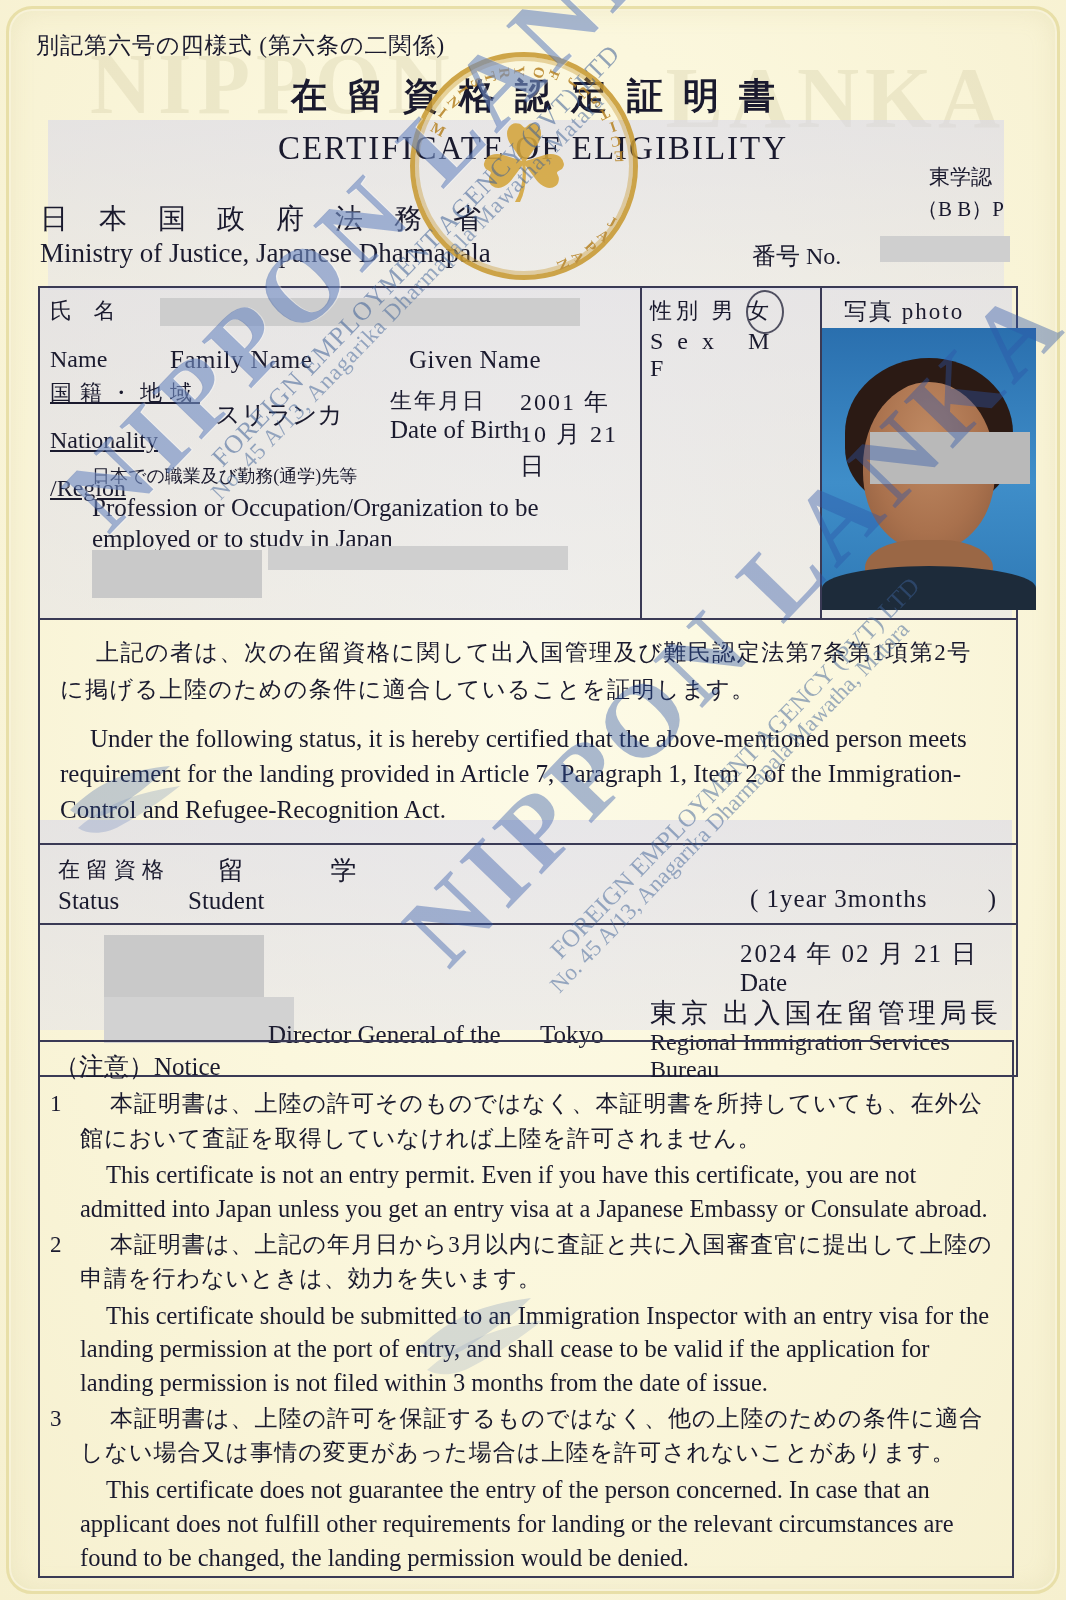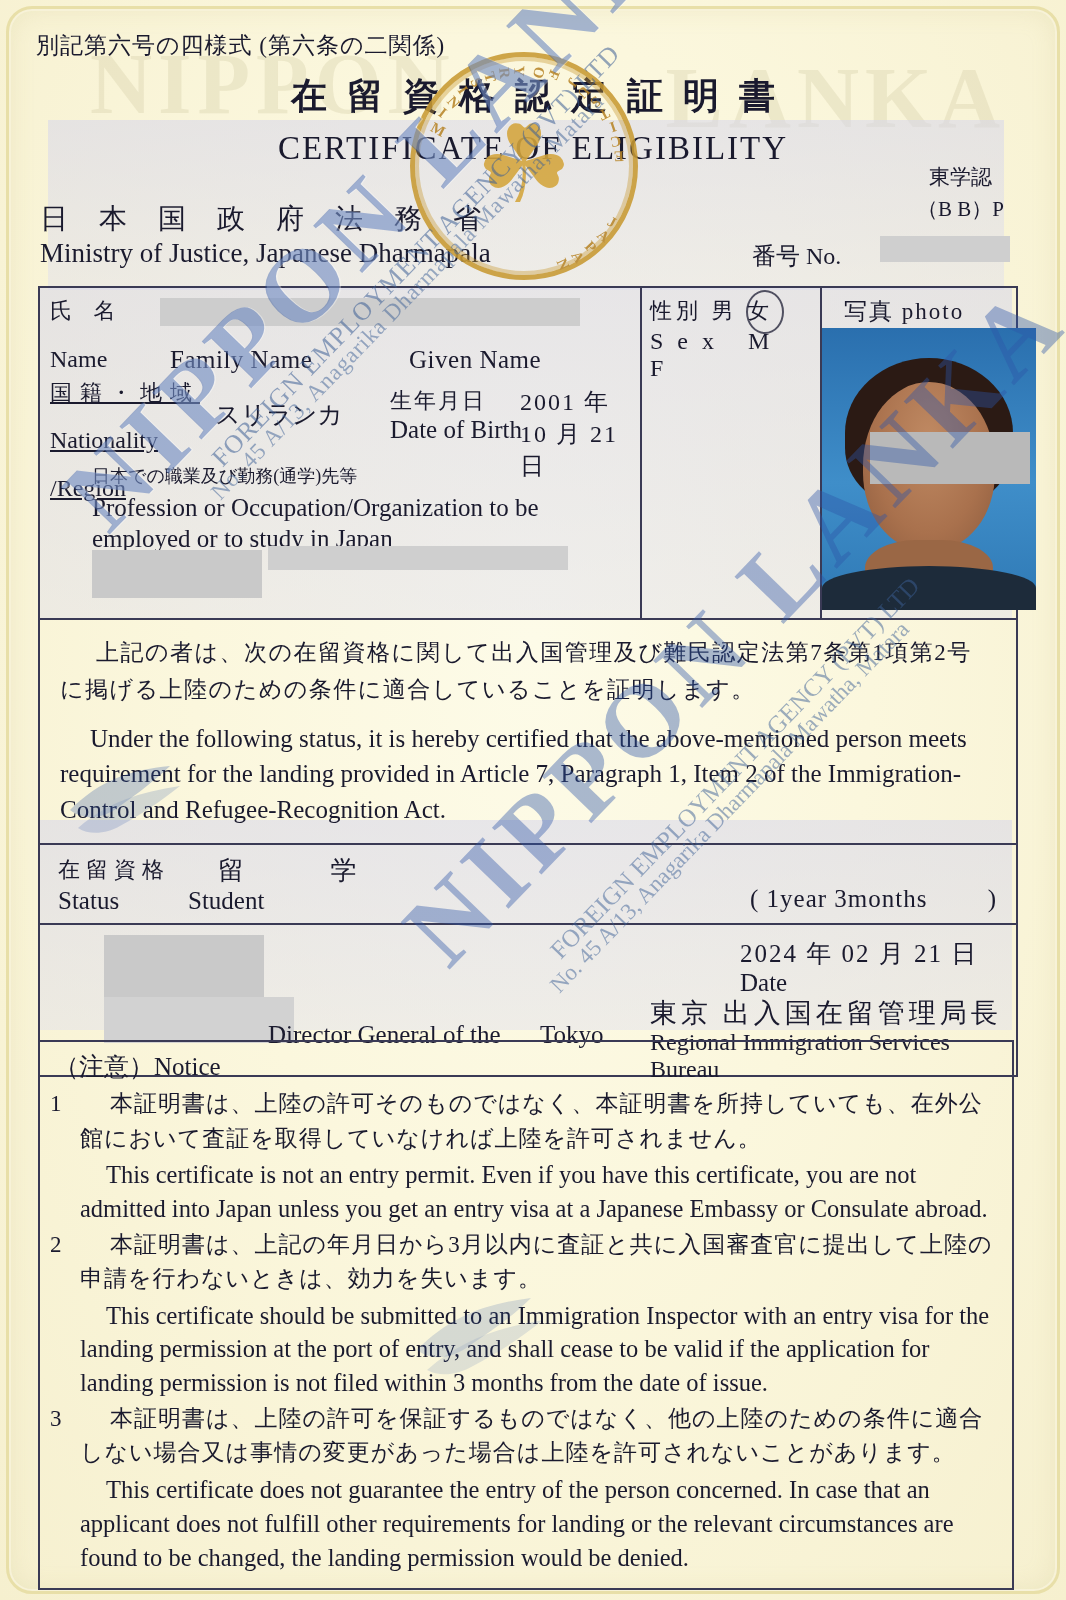--- a/index.html
+++ b/index.html
@@ -288,21 +288,21 @@
   .date-lbl { position: absolute; top: 44px; left: 700px; font-size: 25px; }
   .bureau-jp { position: absolute; top: 70px; left: 610px; font-size: 27px; letter-spacing: 4px; }
   .bureau-en { position: absolute; top: 104px; left: 610px; font-size: 24px; }
 
   
   .notice {
     position: absolute;
     left: 38px; top: 1040px;
     width: 976px;
     border: 2px solid #3a3a55;
-    padding: 6px 10px 14px 10px;
+    padding: 6px 10px 2px 10px;
     box-sizing: border-box;
   }
   .notice-title { font-size: 25px; margin: 2px 0 4px 4px; }
   .n-item { display: flex; margin-top: 2px; }
   .n-num { width: 30px; flex: none; font-size: 23px; padding-top: 4px; }
   .n-body { flex: 1; }
   .n-jp { font-size: 23px; line-height: 1.5; letter-spacing: 1px; text-indent: 30px; }
   .n-en { font-size: 24.5px; line-height: 1.38; text-indent: 26px; margin-top: 2px; }
 
   

